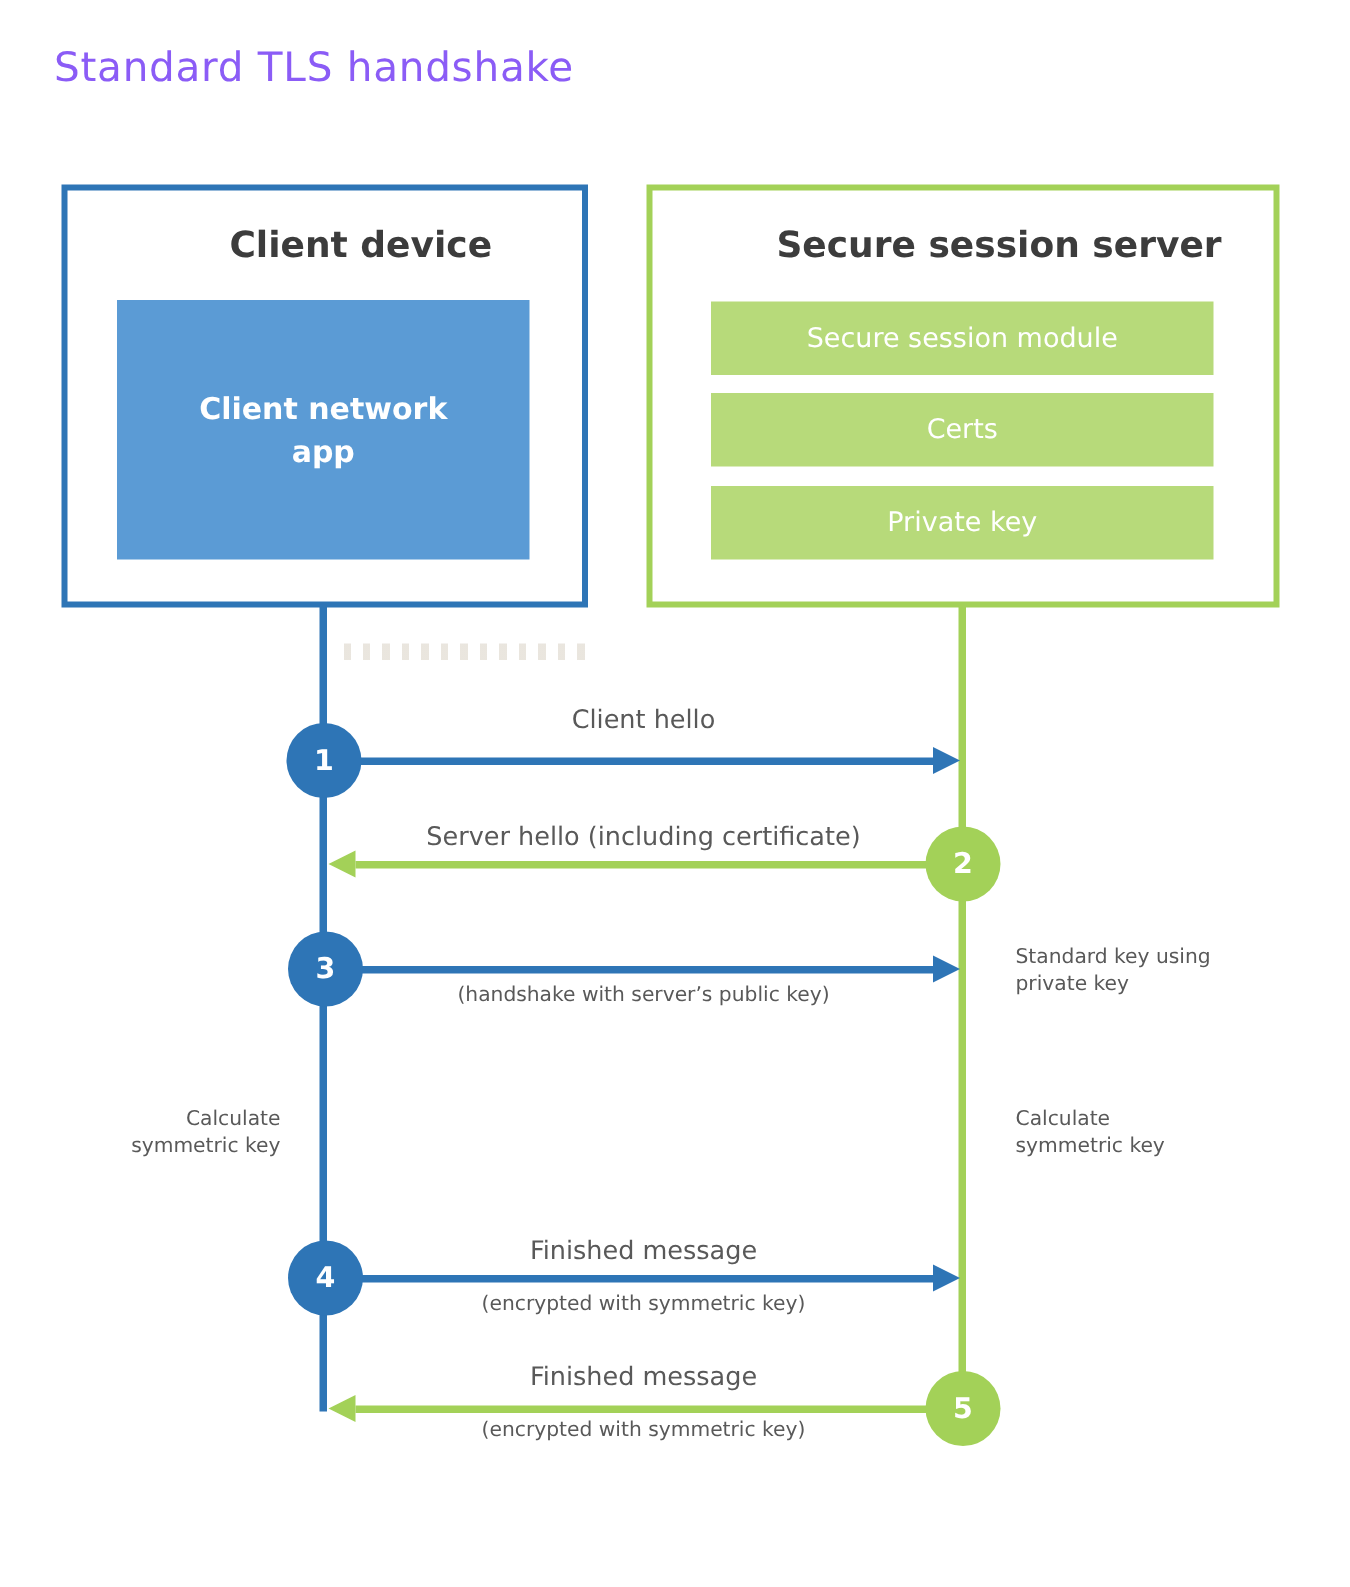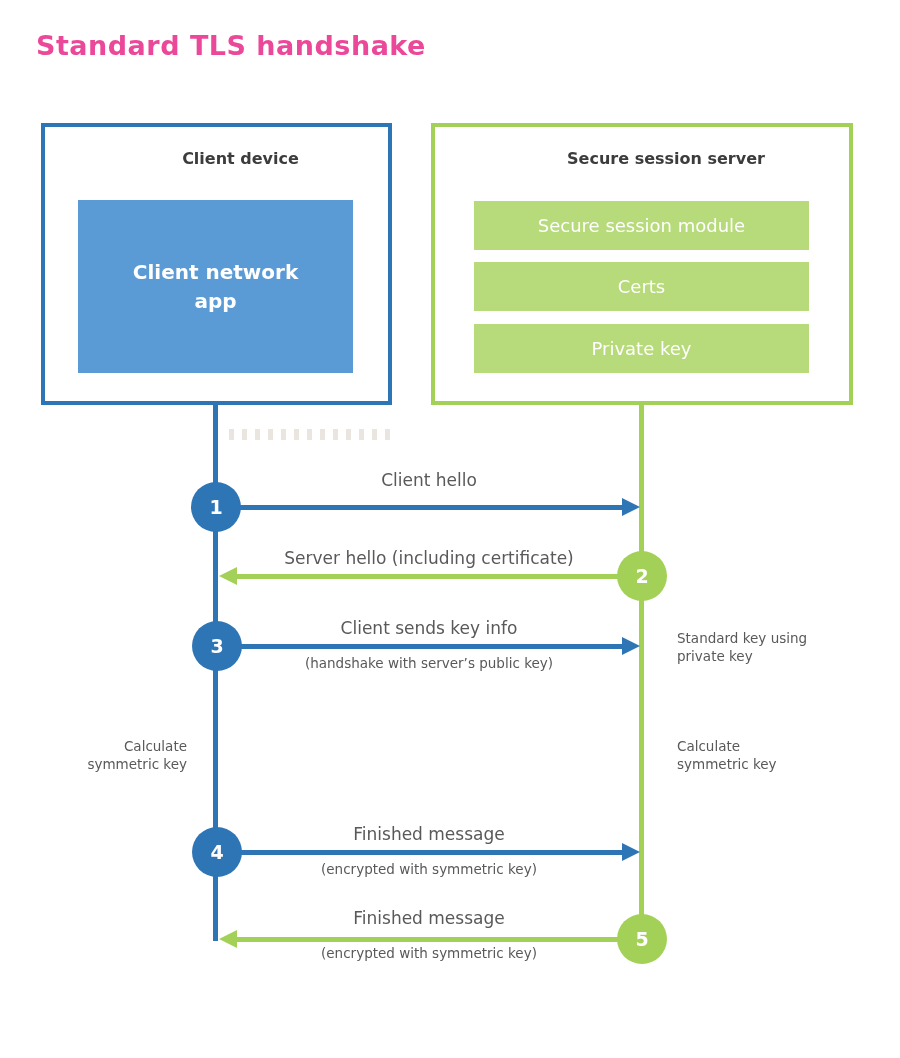--- a/index.html
+++ b/index.html
@@ -1,26 +1,26 @@
 <!DOCTYPE html>
 <html><head>
 <meta charset="utf-8">
 <style>
   * { margin:0; padding:0; box-sizing:border-box; }
   html,body { background:#ffffff; }
   body { font-family:"DejaVu Sans","Liberation Sans",sans-serif; }
   .canvas { position:relative; width:900px; height:1058px; background:#ffffff; overflow:hidden; }
 
-  .title { position:absolute; left:36px; top:30px; font-size:27px; font-weight:700; color:#ec4899; letter-spacing:0.5px; }
+  .title { position:absolute; left:36px; top:30px; font-size:27px; font-weight:400; color:#8b5cf6; letter-spacing:0.5px; }
 
   
   .box { position:absolute; top:123px; height:282px; background:#ffffff; }
   .client-box { left:41px;  width:351px; border:4px solid #2e75b6; }
   .server-box { left:431px; width:422px; border:4px solid #a3d158; }
-  .box-title { position:absolute; top:22px; left:0; width:100%; text-align:center; font-size:16px; font-weight:bold; color:#3c3c3c;padding-left:48px; }
+  .box-title { position:absolute; top:22px; left:0; width:100%; text-align:center; font-size:24px; font-weight:bold; color:#3c3c3c;padding-left:48px; }
   .app-rect { position:absolute; left:33px; top:73px; width:275px; height:173px; background:#5b9bd5; display:flex; align-items:center; justify-content:center;font-weight:bold; }
   .app-rect span { color:#ffffff; font-size:20px; text-align:center; white-space:pre-line; line-height:1.45; }
   .bar { position:absolute; left:39px; width:335px; height:49px; background:#b7da7a; color:#ffffff; font-size:18px; display:flex; align-items:center; justify-content:center; }
   .bar1 { top:74px; } .bar2 { top:135px; } .bar3 { top:197px; }
 
   
   .vline { position:absolute; width:5px; top:403px; height:538px; z-index:1; }
   .vline.blue  { left:213px; background:#2e75b6; }
   .vline.green { left:639px; background:#a3d158; }
 
@@ -95,21 +95,20 @@
   <div class="msg msg-label m1">Client hello</div>
 
   <div class="hline green r2-line"></div>
   <div class="head left green r2-head"></div>
   <div class="circle green c2">2</div>
   <div class="msg msg-label m2">Server hello (including certificate)</div>
 
   <div class="hline blue r3-line"></div>
   <div class="head right blue r3-head"></div>
   <div class="circle blue c3">3</div>
-  <div class="msg msg-label m3">Client sends key info</div>
   <div class="msg msg-sub m3s">(handshake with server’s public key)</div>
   <div class="note note-decrypt">Standard key using
 private key</div>
 
   <div class="note note-calc-left">Calculate
 symmetric key</div>
   <div class="note note-calc-right">Calculate
 symmetric key</div>
 
   <div class="hline blue r4-line"></div>

